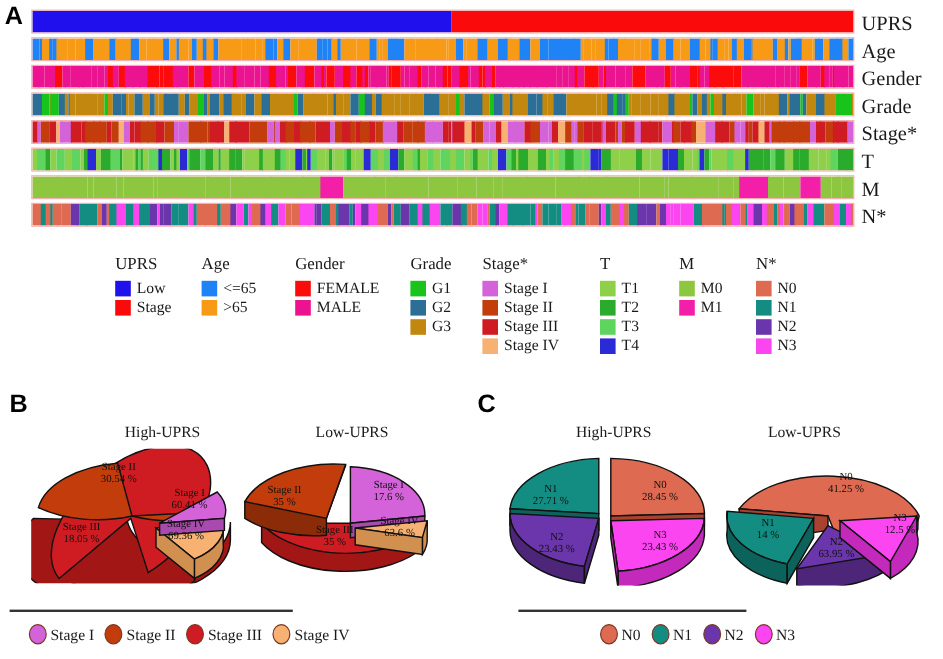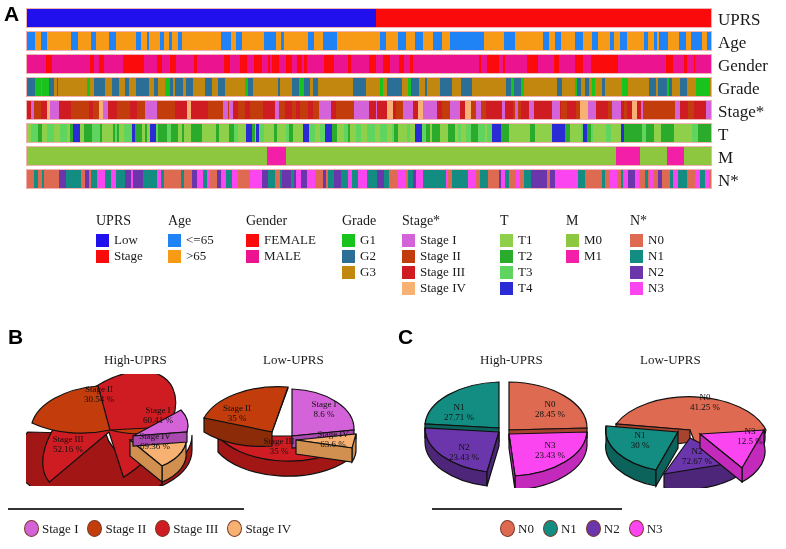--- a/index.html
+++ b/index.html
@@ -1095,21 +1095,21 @@
     <path d="M160 60 L160 78 A60 34 0 0 1 136 108 L136 92 A60 34 0 0 0 160 60 Z" fill="#d18f50" stroke="#111" stroke-width="1.2"></path>
     <path d="M104 66 L104 82 L136 108 L136 92 Z" fill="#d18f50" stroke="#111" stroke-width="1.2"></path>
 
     <path d="M107 62 L155 36 A58 33 0 0 1 161 58 L107 62 Z" fill="#d463da" stroke="#111" stroke-width="1.2"></path>
     <path d="M107 62 L107 72 L161 68 L161 58 Z" fill="#a84aae" stroke="#111" stroke-width="1.2"></path>
   </svg>
   <div class="pie-lbl" style="left:38px;top:10px;width:70px;">
     <span>Stage II</span><br><span>30.54 %</span>
   </div>
   <div class="pie-lbl" style="left:7px;top:60px;width:70px;">
-    <span>Stage III</span><br><span>52.16 %</span>
+    <span>Stage III</span><br><span>18.05 %</span>
   </div>
   <div class="pie-lbl" style="left:102px;top:31px;width:60px;">
     <span>Stage I</span><br><span>60.41 %</span>
   </div>
   <div class="pie-lbl" style="left:98px;top:57px;width:62px;">
     <span>Stage IV</span><br><span>69.36 %</span>
   </div>
 </div>
 
 <div class="pie-wrap" style="left:196px;top:374px;width:170px;height:112px;">
@@ -1130,21 +1130,21 @@
     <path d="M160 60 L160 74 A58 34 0 0 1 156 88 L156 74 Z" fill="#d18f50" stroke="#111" stroke-width="1.2"></path>
     <path d="M100 66 L100 80 L156 88 L156 74 Z" fill="#d18f50" stroke="#111" stroke-width="1.2"></path>
   </svg>
   <div class="pie-lbl" style="left:10px;top:29px;width:62px;">
     <span>Stage II</span><br><span>35 %</span>
   </div>
   <div class="pie-lbl" style="left:48px;top:62px;width:70px;">
     <span>Stage III</span><br><span>35 %</span>
   </div>
   <div class="pie-lbl" style="left:99px;top:25px;width:58px;">
-    <span>Stage I</span><br><span>8.6 %</span>
+    <span>Stage I</span><br><span>17.6 %</span>
   </div>
   <div class="pie-lbl" style="left:110px;top:55px;width:54px;">
     <span>Stage IV</span><br><span>63.6 %</span>
   </div>
 </div>
 
 <div class="divider" style="left:8px;top:508px;width:236px;"></div>
 
 <div class="blegend" style="left:24px;top:520px;">
     <div class="bitem">
@@ -1215,24 +1215,24 @@
     <path d="M66 100 L66 114 A74 42 0 0 0 140 102 L140 88 Z" fill="#4d2579" stroke="#111" stroke-width="1.2"></path>
 
     <path d="M102 60 L166 56 A72 42 0 0 1 144 94 Z" fill="#fb45f0" stroke="#111" stroke-width="1.2"></path>
     <path d="M166 56 L166 70 A72 42 0 0 1 144 108 L144 94 Z" fill="#c32abb" stroke="#111" stroke-width="1.2"></path>
     <path d="M102 60 L102 74 L144 108 L144 94 Z" fill="#c32abb" stroke="#111" stroke-width="1.2"></path>
   </svg>
   <div class="pie-lbl" style="left:78px;top:18px;width:58px;">
     <span>N0</span><br><span>41.25 %</span>
   </div>
   <div class="pie-lbl" style="left:14px;top:56px;width:56px;">
-    <span>N1</span><br><span>30 %</span>
+    <span>N1</span><br><span>14 %</span>
   </div>
   <div class="pie-lbl" style="left:70px;top:72px;width:58px;">
-    <span>N2</span><br><span>72.67 %</span>
+    <span>N2</span><br><span>63.95 %</span>
   </div>
   <div class="pie-lbl" style="left:126px;top:52px;width:52px;">
     <span>N3</span><br><span>12.5 %</span>
   </div>
 </div>
 
 <div class="divider" style="left:432px;top:508px;width:190px;"></div>
 
 <div class="blegend" style="left:500px;top:520px;">
     <div class="bitem">

